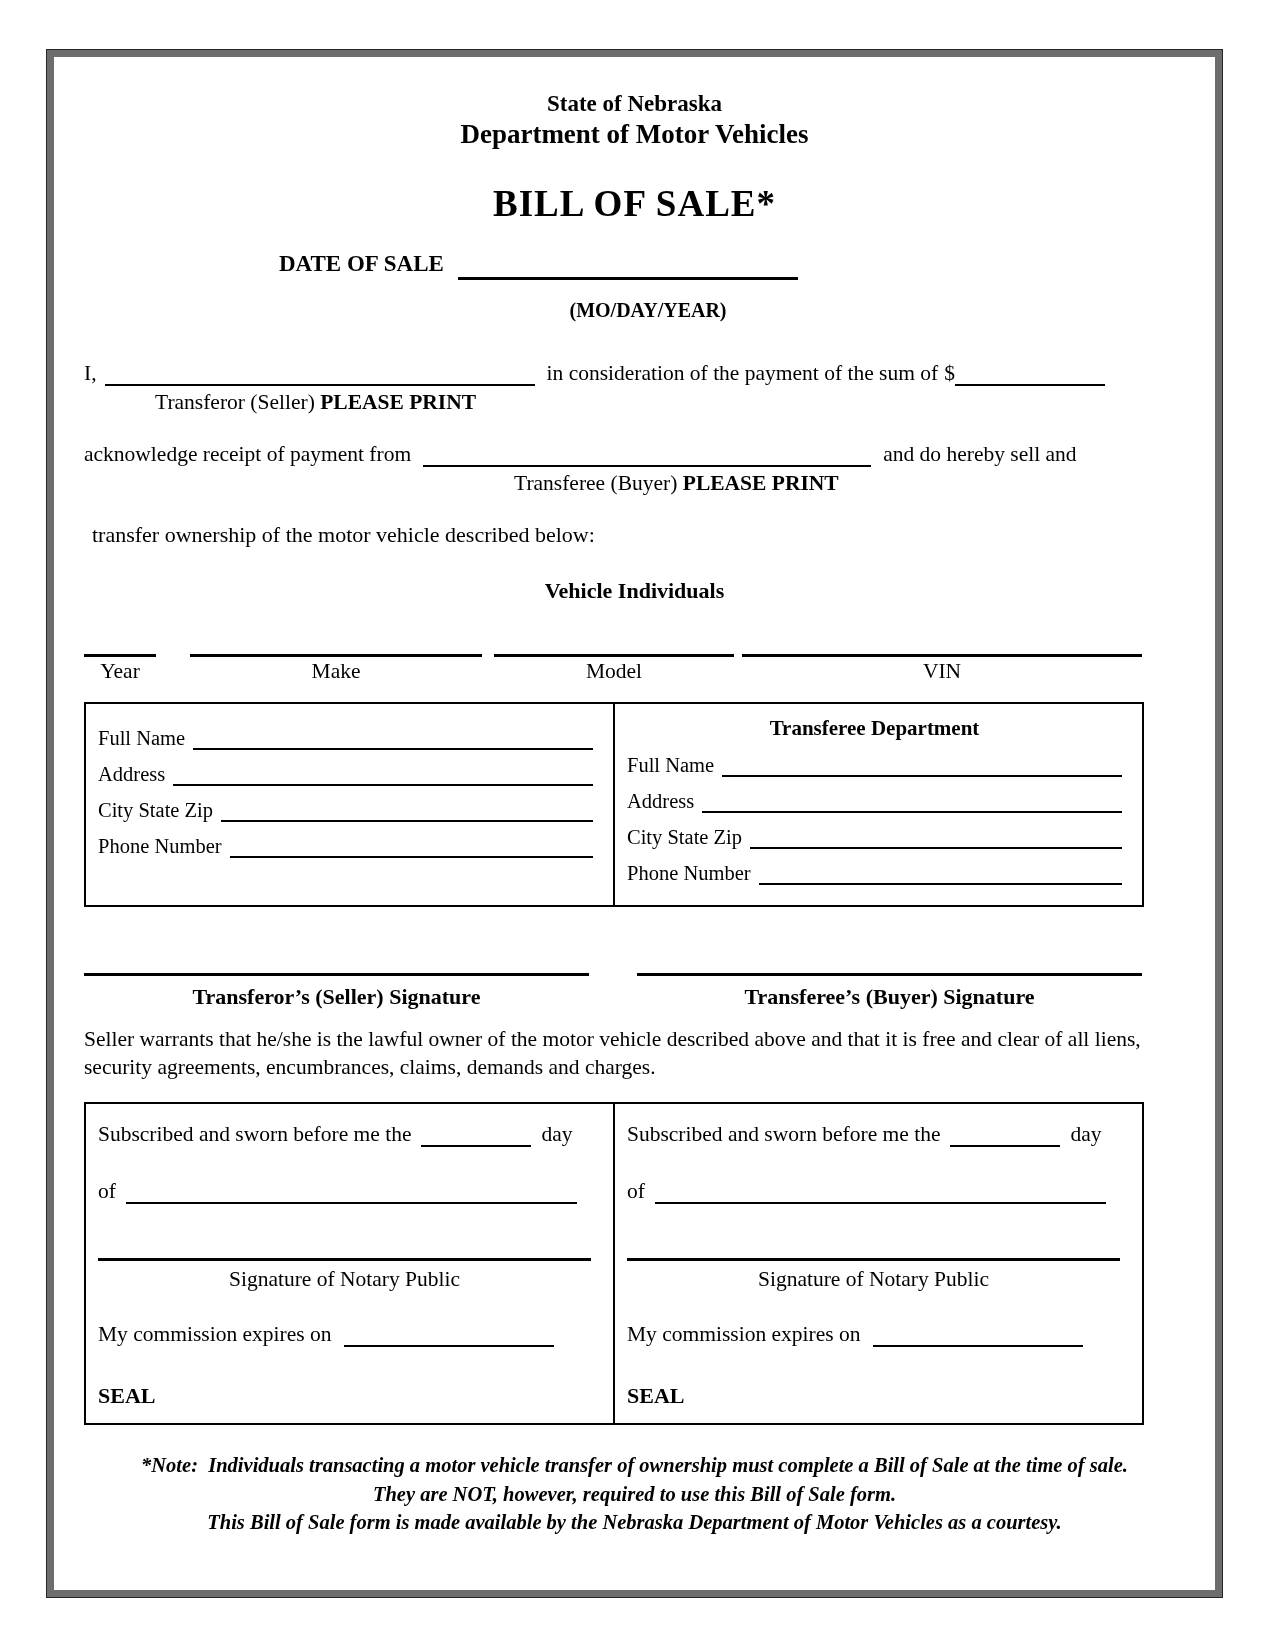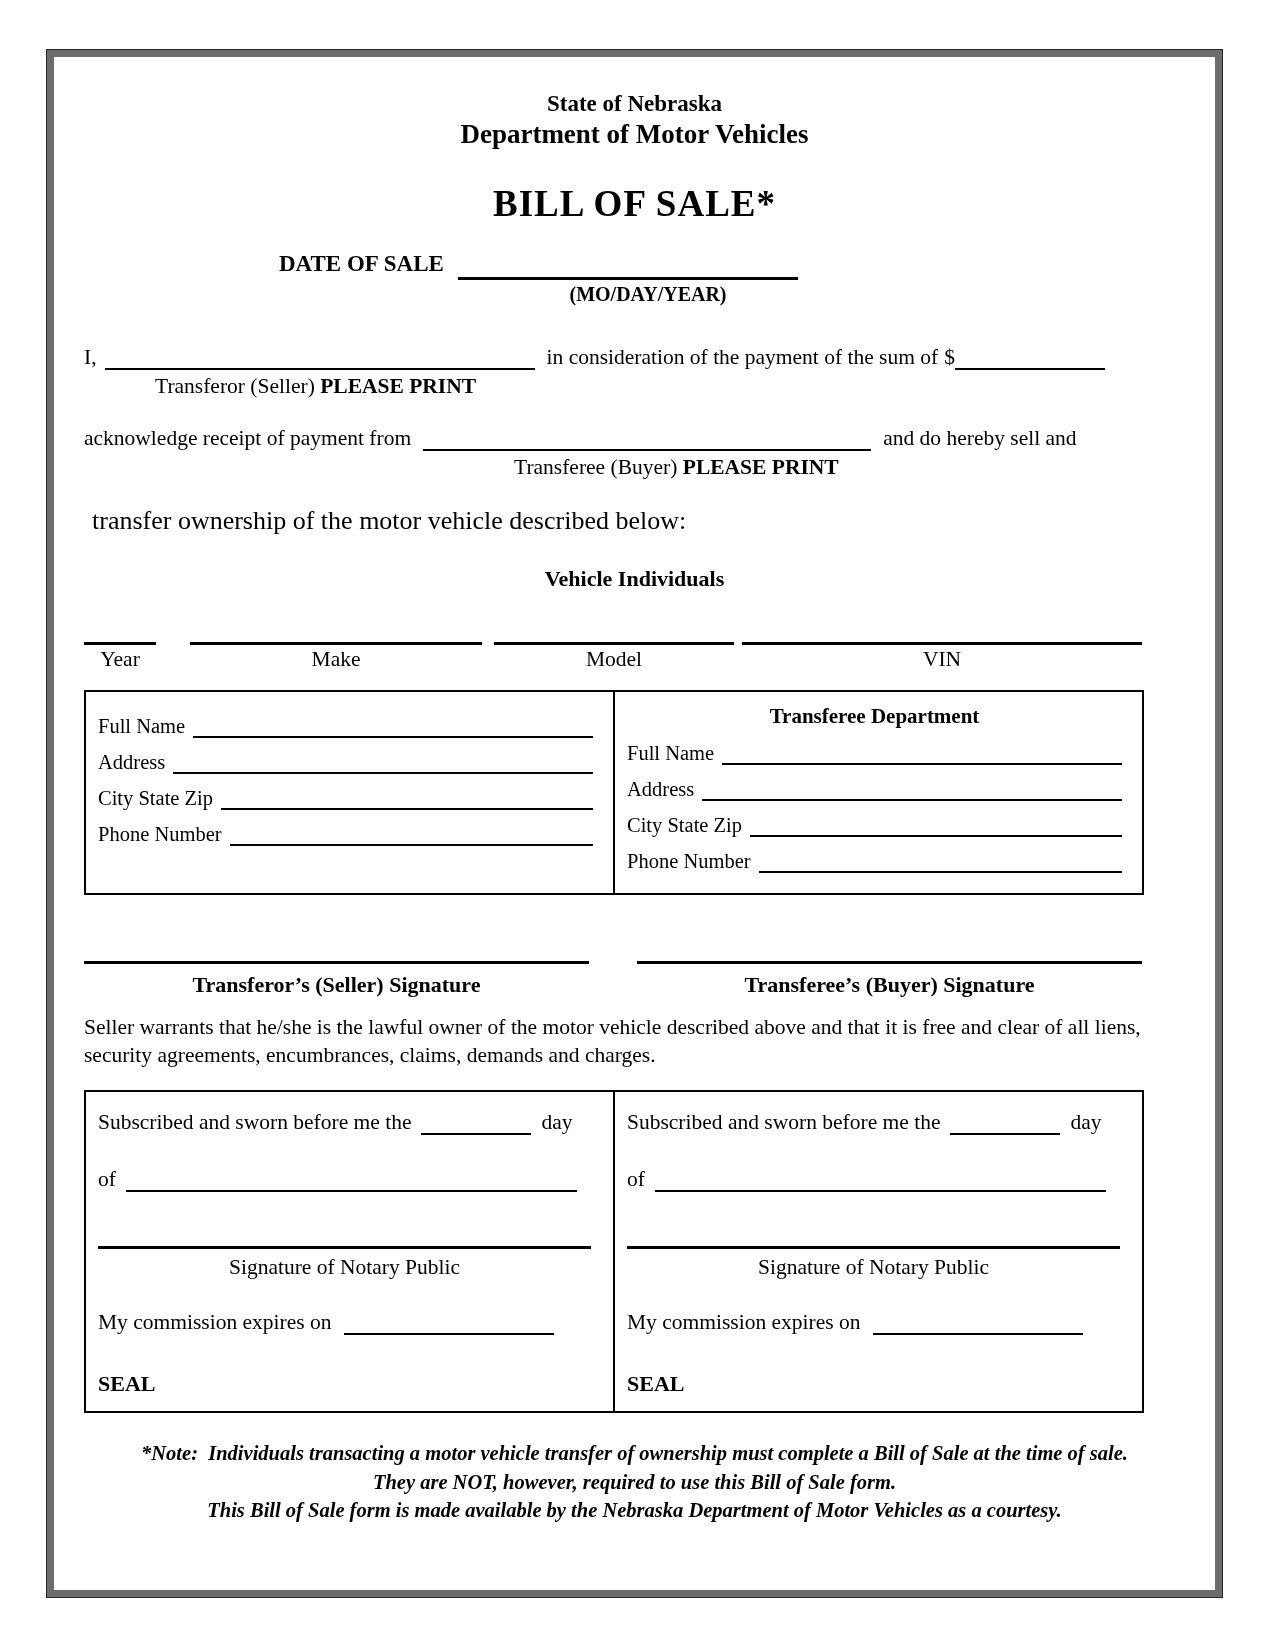--- a/index.html
+++ b/index.html
@@ -21,33 +21,33 @@
     background:#fff;
     padding:0 30px;
     overflow:hidden;
   }
   .h-state  { margin-top:34px; text-align:center; font-weight:bold; font-size:23px; }
   .h-dept   { margin-top:2px;  text-align:center; font-weight:bold; font-size:27px; }
   .h-title  { margin-top:32px; text-align:center; font-weight:bold; font-size:37px; letter-spacing:1px; }
 
   .date-row { margin-top:26px; padding-left:195px; display:flex; font-size:23px; font-weight:bold; }
   .date-line { width:340px; border-bottom:3px solid #000; height:26px; margin-left:14px; }
-  .date-hint { margin-left:394px; width:340px; text-align:center; font-weight:bold; font-size:20px; margin-top:3px; }
+  .date-hint { margin-left:394px; width:340px; text-align:center; font-weight:bold; font-size:20px; margin-top:19px; }
 
   .fill-row { display:flex; align-items:flex-end; font-size:21.5px; white-space:nowrap; }
   .blank { border-bottom:2px solid #000; height:24px; display:inline-block; }
   .row-i { margin-top:38px; }
   .b-seller { width:430px; margin-left:8px; margin-right:12px; }
   .b-amount { width:150px; }
   .cap1 { padding-left:71px; font-size:21.5px; margin-top:4px; }
   .cap-bold { font-weight:bold; }
   .row-ack { margin-top:26px; }
   .b-buyer { width:448px; margin-left:12px; margin-right:12px; }
   .cap2 { padding-left:430px; font-size:21.5px; margin-top:4px; }
-  .row-transfer { margin-top:26px; padding-left:8px; font-size:26px; }
+  .row-transfer { margin-top:26px; padding-left:8px; font-size:22px; }
 
   .veh-title { margin-top:30px; text-align:center; font-weight:bold; font-size:22px; }
   .veh-lines { margin-top:48px; display:flex; }
   .veh-lines div { border-bottom:3px solid #000; height:2px; }
   .vl1 { width:72px; }
   .vl2 { width:292px; margin-left:34px; }
   .vl3 { width:240px; margin-left:12px; }
   .vl4 { width:400px; margin-left:8px; }
   .veh-labels { display:flex; font-size:21.5px; margin-top:2px; }
   .veh-labels span { text-align:center; display:inline-block; }

